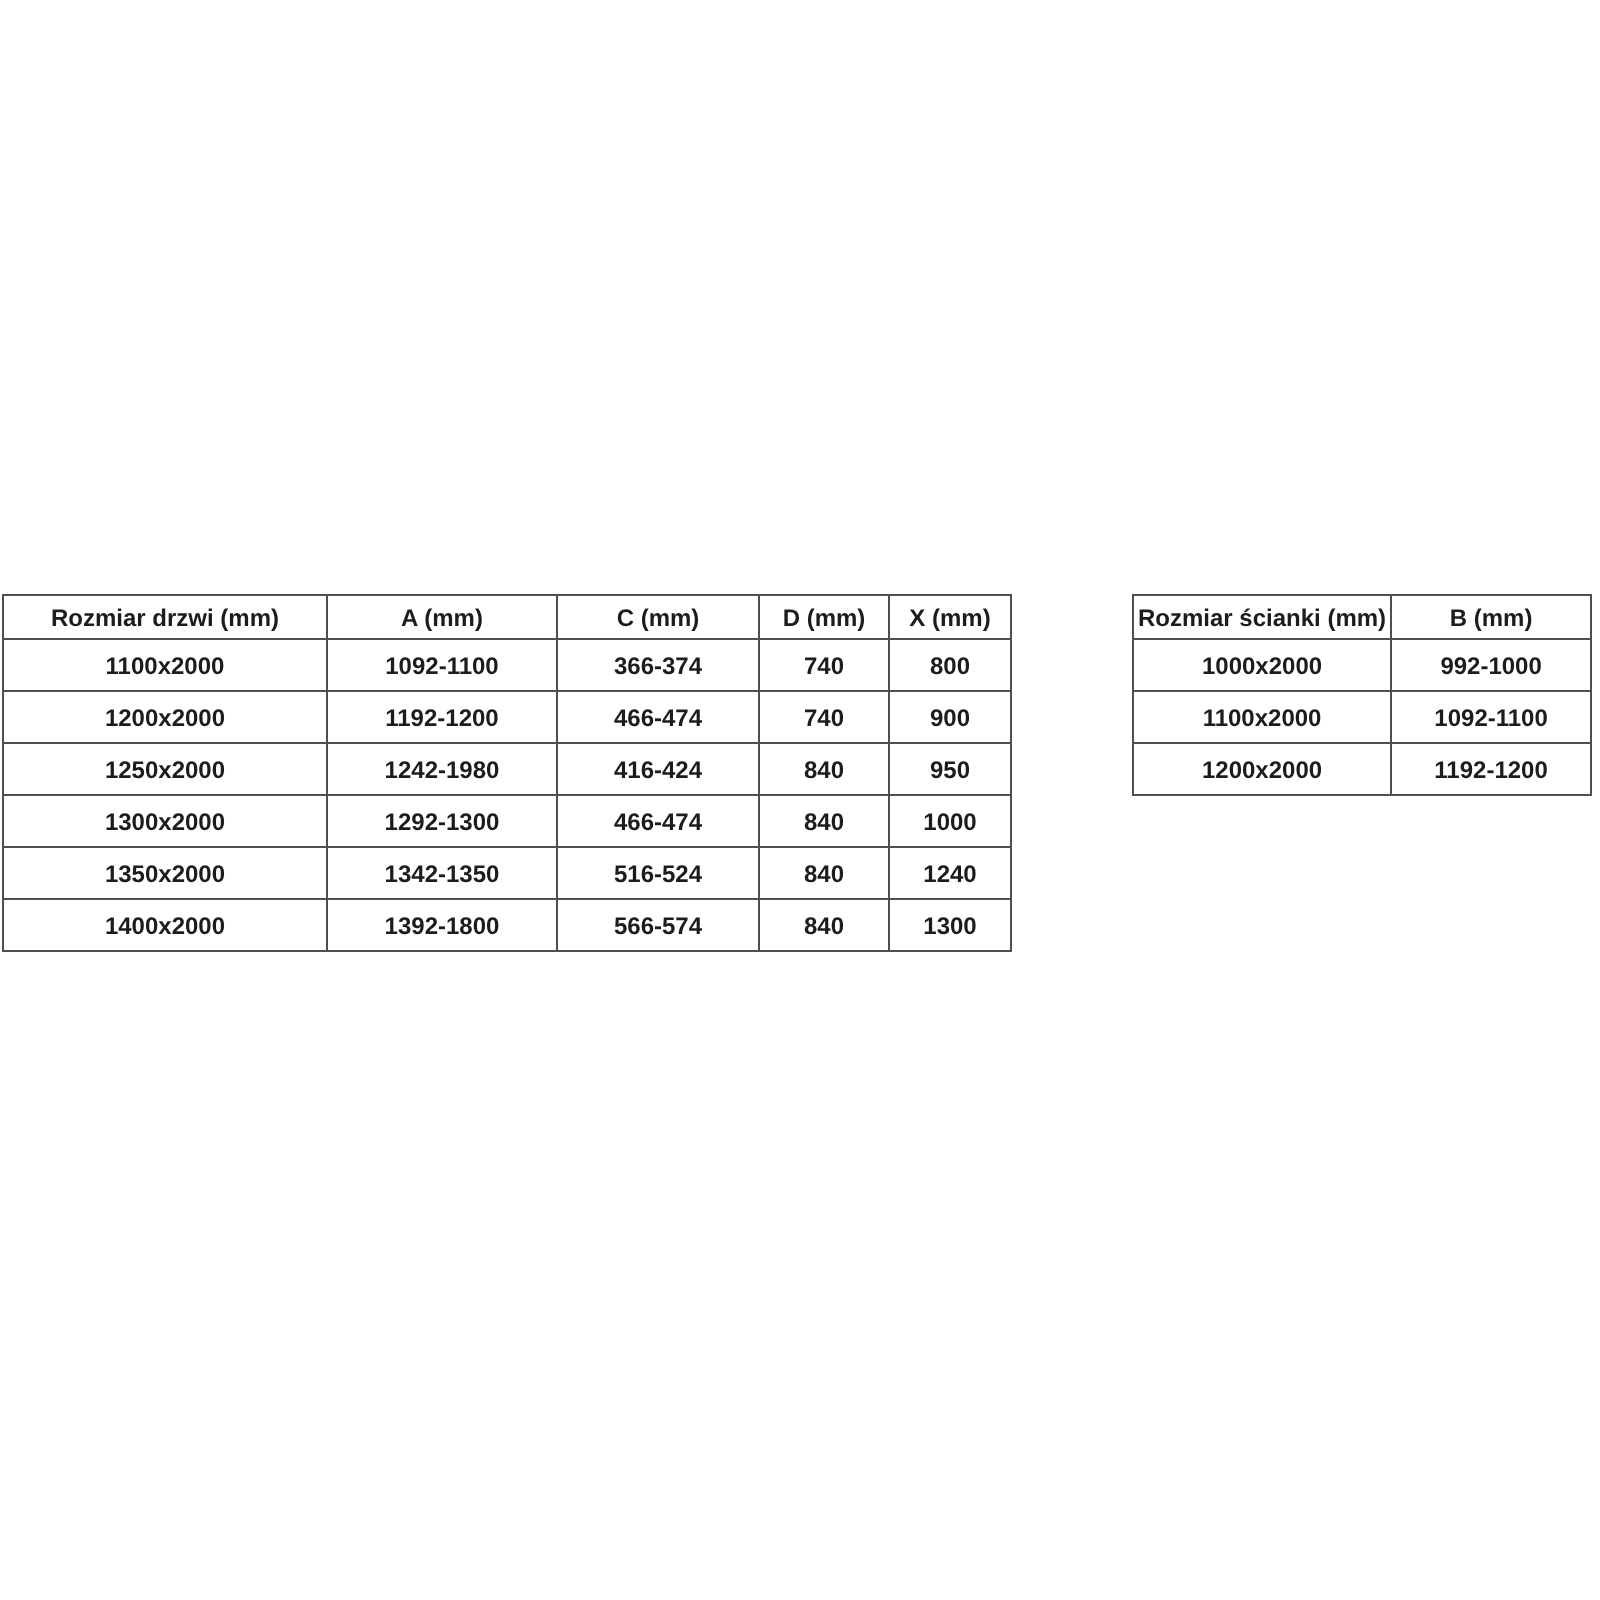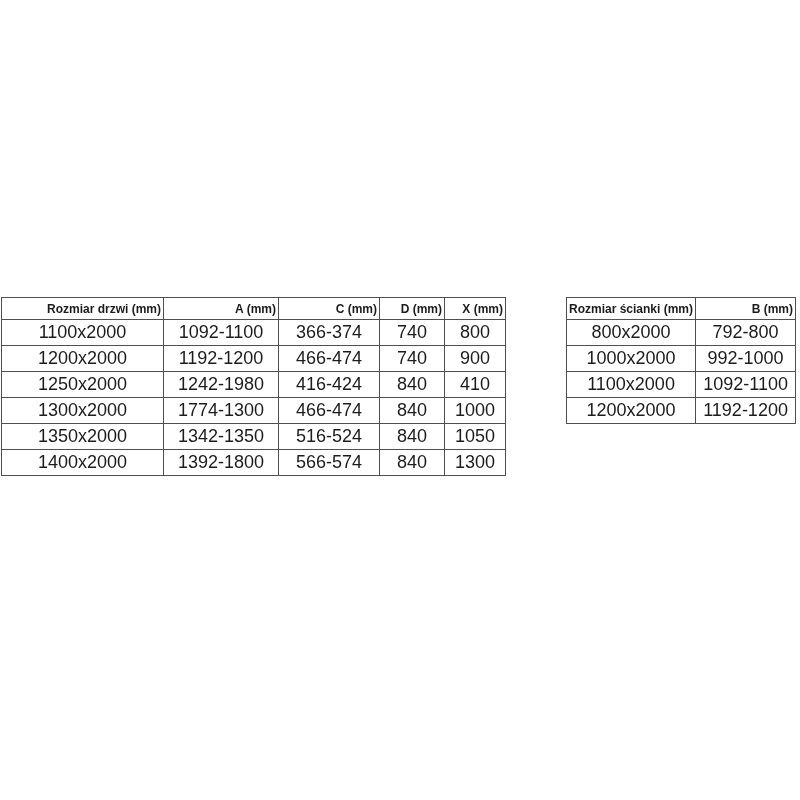--- a/index.html
+++ b/index.html
@@ -33,25 +33,24 @@
     color: #1c1c1c;
     padding: 0 2px;
     white-space: nowrap;
     overflow: hidden;
   }
   .spec-table th {
     font-weight: bold;
     font-size: 12px;
     height: 21px;
     background: #ffffff;
-    text-align: right;
   }
   .spec-table td {
-    font-weight: normal;
-    font-size: 18px;
+    font-weight: bold;
+    font-size: 12px;
     height: 25px;
   }
   .table-doors {
     left: 1px;
     top: 297px;
   }
   .table-walls {
     left: 566px;
     top: 297px;
   }
@@ -90,35 +89,35 @@
           <td>1192-1200</td>
           <td>466-474</td>
           <td>740</td>
           <td>900</td>
         </tr>
         <tr>
           <td>1250x2000</td>
           <td>1242-1980</td>
           <td>416-424</td>
           <td>840</td>
-          <td>410</td>
+          <td>950</td>
         </tr>
         <tr>
           <td>1300x2000</td>
-          <td>1774-1300</td>
+          <td>1292-1300</td>
           <td>466-474</td>
           <td>840</td>
           <td>1000</td>
         </tr>
         <tr>
           <td>1350x2000</td>
           <td>1342-1350</td>
           <td>516-524</td>
           <td>840</td>
-          <td>1050</td>
+          <td>1240</td>
         </tr>
         <tr>
           <td>1400x2000</td>
           <td>1392-1800</td>
           <td>566-574</td>
           <td>840</td>
           <td>1300</td>
         </tr>
       </tbody>
     </table>
@@ -129,24 +128,20 @@
         <col style="width: 100px;">
       </colgroup>
       <thead>
         <tr>
           <th>Rozmiar ścianki (mm)</th>
           <th>B (mm)</th>
         </tr>
       </thead>
       <tbody>
         <tr>
-          <td>800x2000</td>
-          <td>792-800</td>
-        </tr>
-        <tr>
           <td>1000x2000</td>
           <td>992-1000</td>
         </tr>
         <tr>
           <td>1100x2000</td>
           <td>1092-1100</td>
         </tr>
         <tr>
           <td>1200x2000</td>
           <td>1192-1200</td>

